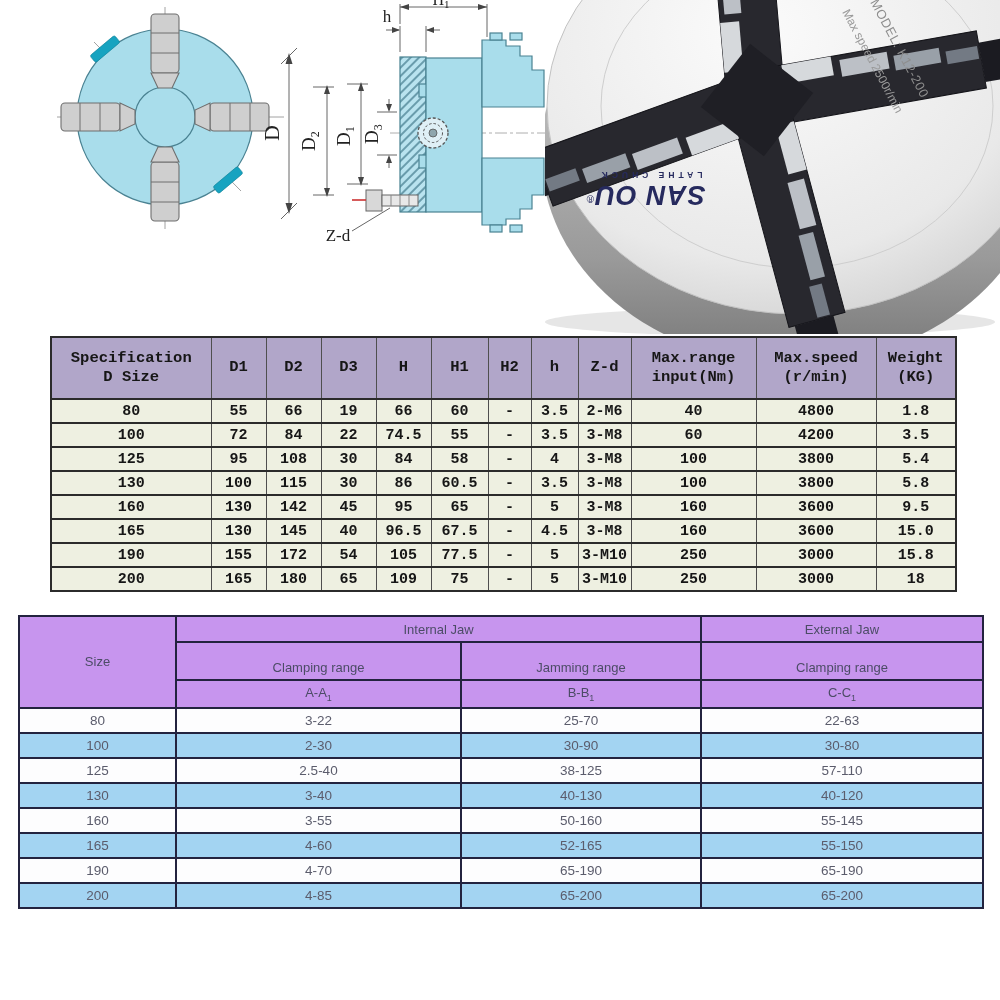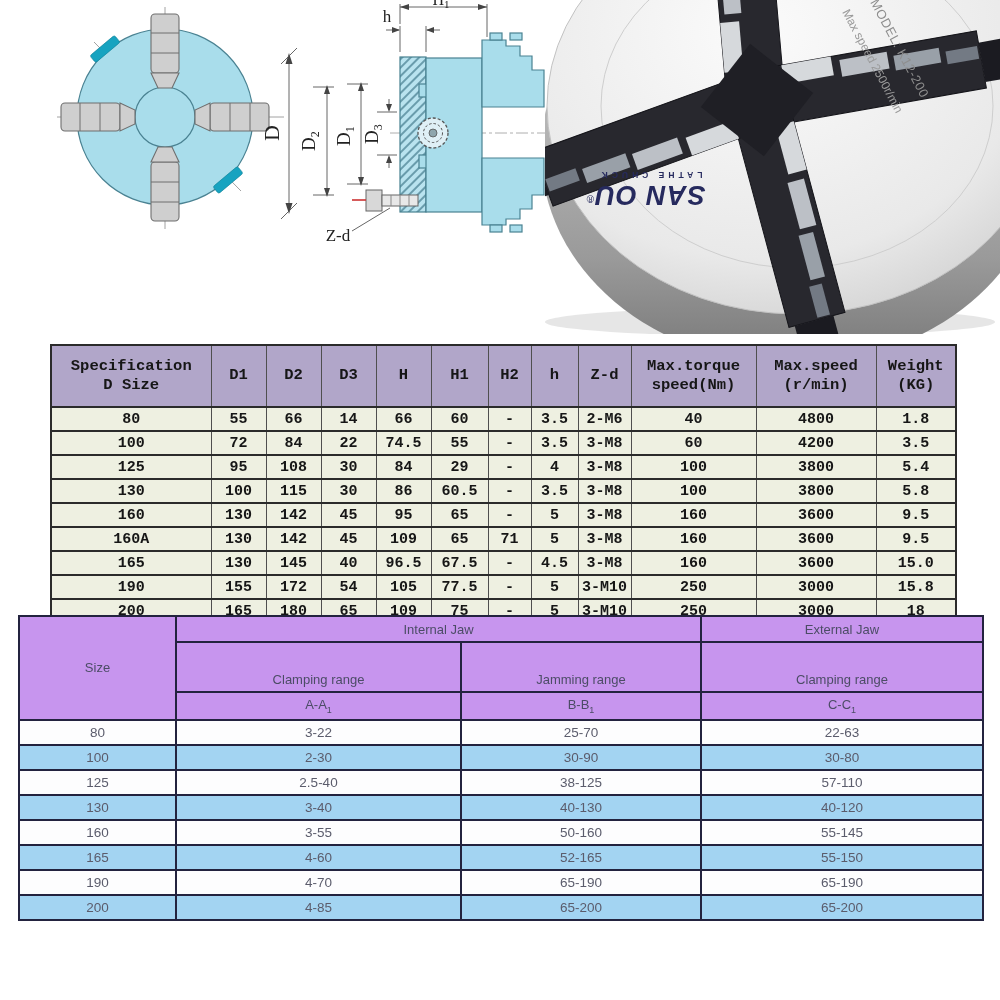--- a/index.html
+++ b/index.html
@@ -11,21 +11,21 @@
   .dtext{font-family:"Liberation Serif", serif;fill:#222;}
   .thin{stroke:#8a8a8a;stroke-width:0.8;fill:none;}
   .dim{stroke:#555;stroke-width:0.9;fill:none;}
   .dimf{fill:#444;stroke:none;}
   .cyan{fill:var(--drawing-cyan,#a9ddeb);stroke:#4a8292;stroke-width:1.2;}
   .jawg rect,.jawg path{fill:#cfcfcf;stroke:#6f6f6f;stroke-width:1.1;}
   .jawg line{stroke:#6f6f6f;stroke-width:1;}
 
   
   #spec-table{
-    position:absolute;left:50px;top:344px;width:905px;
+    position:absolute;left:50px;top:336px;width:905px;
     border-collapse:collapse;table-layout:fixed;
     border:2px solid #2b2b2b;
     font-family:"Liberation Mono", monospace;font-weight:bold;color:#161616;
   }
   #spec-table th,#spec-table td{
     border-left:1px solid #4f4f4f;border-right:1px solid #4f4f4f;
     border-top:2px solid #2b2b2b;border-bottom:2px solid #2b2b2b;
     text-align:center;vertical-align:middle;padding:0;overflow:hidden;
   }
   #spec-table thead tr{height:62px;}
@@ -39,21 +39,21 @@
     border-collapse:collapse;table-layout:fixed;
     border:2px solid var(--jaw-border,#23233f);
     color:#5b5c6c;
   }
   #jaw-table th,#jaw-table td{
     border:2px solid var(--jaw-border,#23233f);
     text-align:center;padding:4px;overflow:hidden;
   }
   #jaw-table th{background:var(--jaw-header-bg,#c795ee);font-weight:normal;color:#4c4c66;font-size:13px;}
   #jaw-table tr.h1row{height:26px;}
-  #jaw-table tr.h2row{height:50px;margin-top:44px;}
+  #jaw-table tr.h2row{height:38px;margin-top:44px;}
   #jaw-table tr.h2row th{vertical-align:bottom;padding-bottom:4px;}
   #jaw-table tr.h3row{height:27px;border-radius:12px;}
   #jaw-table tbody tr{height:20px;font-size:13.5px;}
   #jaw-table tbody tr.blue td{background:var(--jaw-row-blue,#a3d4f2);}
   #jaw-table tbody tr.white td{background:var(--jaw-row-white,#fdfdfe);}
   sub{font-size:9px;}
 </style>
 </head>
 <body>
 
@@ -254,39 +254,39 @@
         <th>
           <div>H2</div>
         </th>
         <th>
           <div>h</div>
         </th>
         <th>
           <div>Z-d</div>
         </th>
         <th>
-          <div>Max.torque</div>
-          <div>speed(Nm)</div>
+          <div>Max.range</div>
+          <div>input(Nm)</div>
         </th>
         <th>
           <div>Max.speed</div>
           <div>(r/min)</div>
         </th>
         <th>
           <div>Weight</div>
           <div>(KG)</div>
         </th>
       </tr>
     </thead>
   <tbody id="spec-body">
       <tr>
         <td>80</td>
         <td>55</td>
         <td>66</td>
-        <td>14</td>
+        <td>19</td>
         <td>66</td>
         <td>60</td>
         <td>-</td>
         <td>3.5</td>
         <td>2-M6</td>
         <td>40</td>
         <td>4800</td>
         <td>1.8</td>
       </tr>
       <tr>
@@ -302,21 +302,21 @@
         <td>60</td>
         <td>4200</td>
         <td>3.5</td>
       </tr>
       <tr>
         <td>125</td>
         <td>95</td>
         <td>108</td>
         <td>30</td>
         <td>84</td>
-        <td>29</td>
+        <td>58</td>
         <td>-</td>
         <td>4</td>
         <td>3-M8</td>
         <td>100</td>
         <td>3800</td>
         <td>5.4</td>
       </tr>
       <tr>
         <td>130</td>
         <td>100</td>
@@ -332,34 +332,20 @@
         <td>5.8</td>
       </tr>
       <tr>
         <td>160</td>
         <td>130</td>
         <td>142</td>
         <td>45</td>
         <td>95</td>
         <td>65</td>
         <td>-</td>
-        <td>5</td>
-        <td>3-M8</td>
-        <td>160</td>
-        <td>3600</td>
-        <td>9.5</td>
-      </tr>
-      <tr>
-        <td>160A</td>
-        <td>130</td>
-        <td>142</td>
-        <td>45</td>
-        <td>109</td>
-        <td>65</td>
-        <td>71</td>
         <td>5</td>
         <td>3-M8</td>
         <td>160</td>
         <td>3600</td>
         <td>9.5</td>
       </tr>
       <tr>
         <td>165</td>
         <td>130</td>
         <td>145</td>

